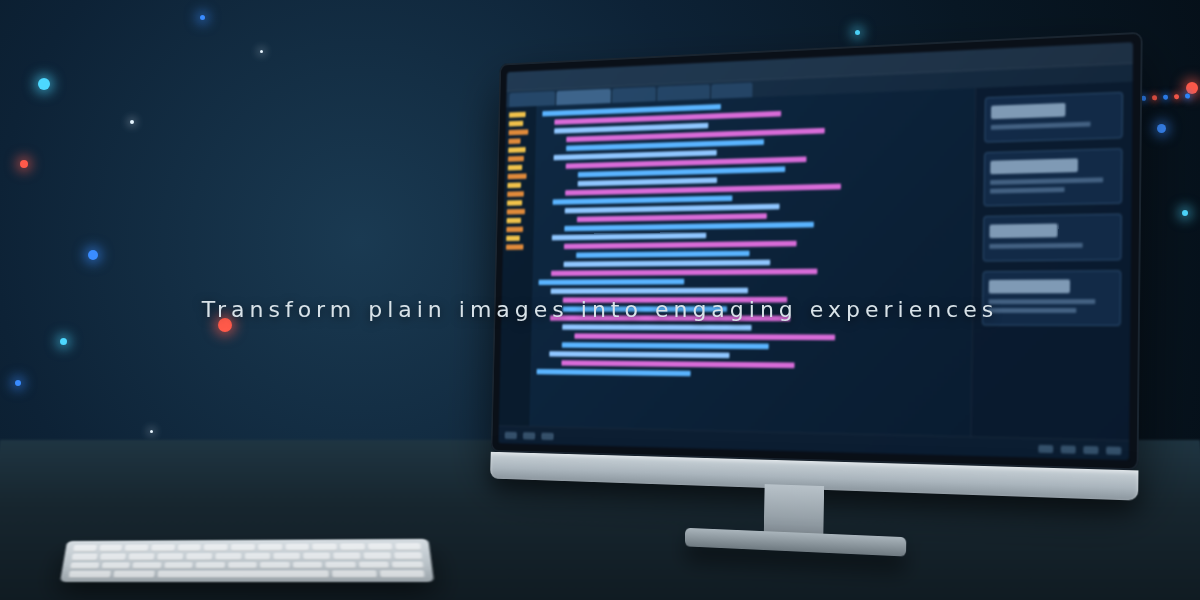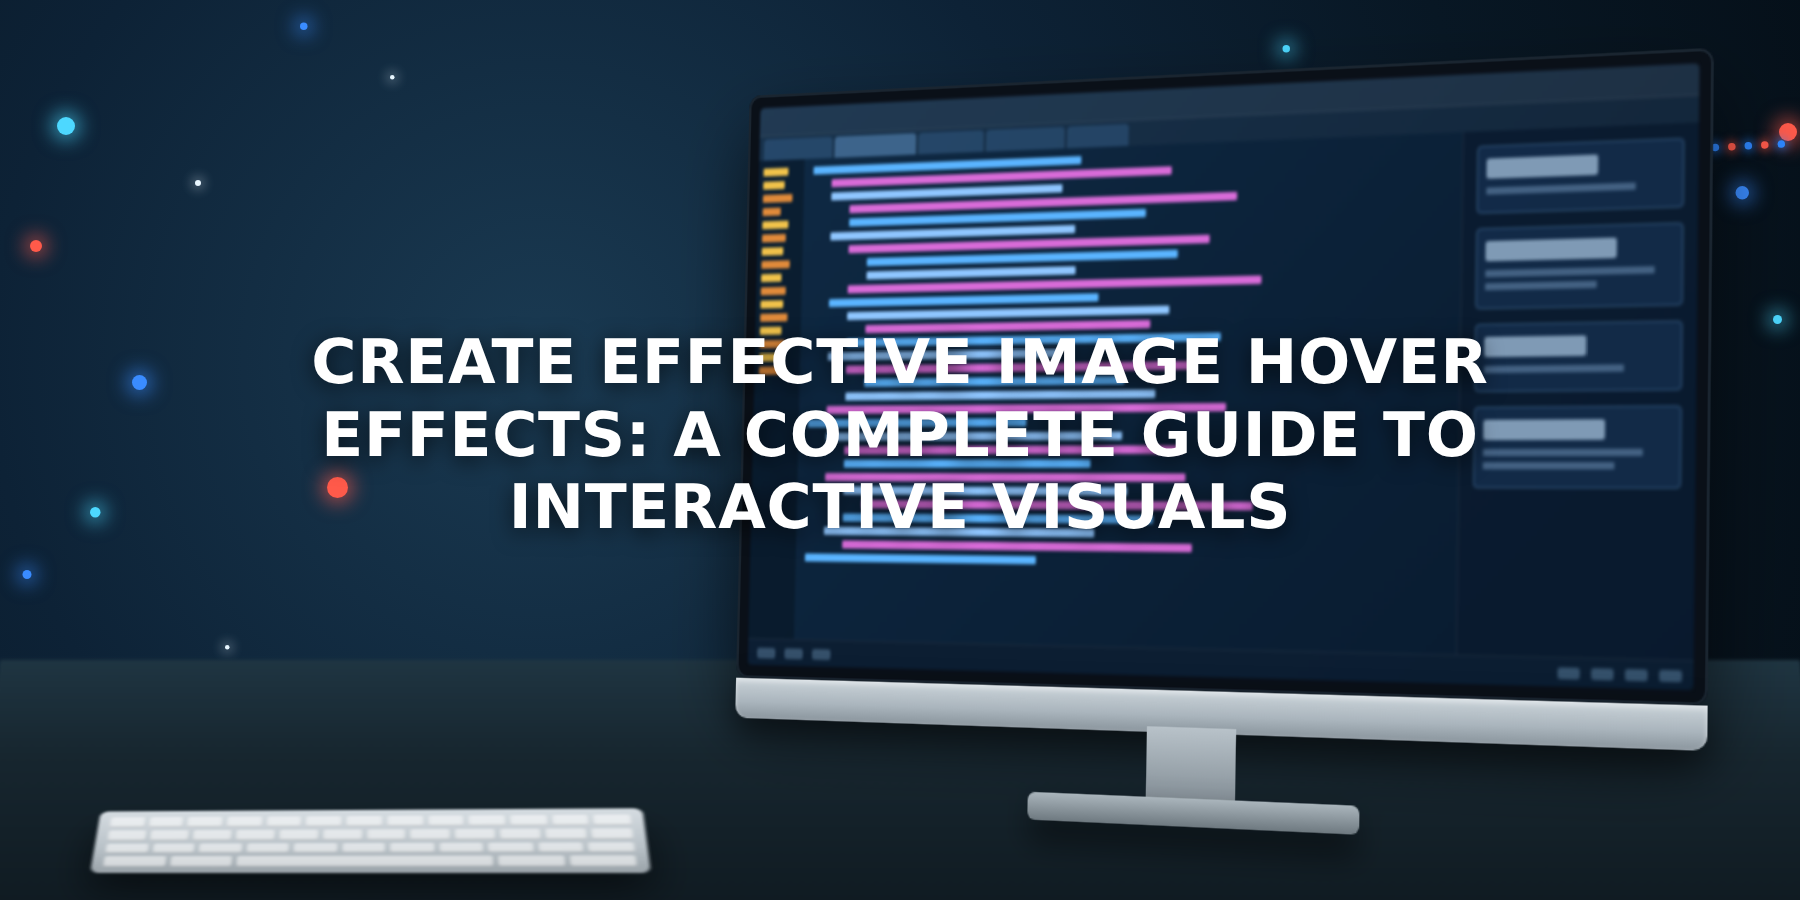--- a/index.html
+++ b/index.html
@@ -410,14 +410,14 @@
           <div class="status-chip"></div>
       </div>
     </div>
   </div>
   <div class="chin"></div>
   <div class="stand-neck"></div>
   <div class="stand-base"></div>
 </div>
 
 <div class="overlay">
-  <h1 class="title">CREATE EFFECTIVE IMAGE HOVER EFFECTS: A COMPLETE GUIDE TO INTERACTIVE VISUALS</h1>
+  <div class="subtitle">Transform plain images into engaging experiences</div>
 </div>
 
 </body></html>

